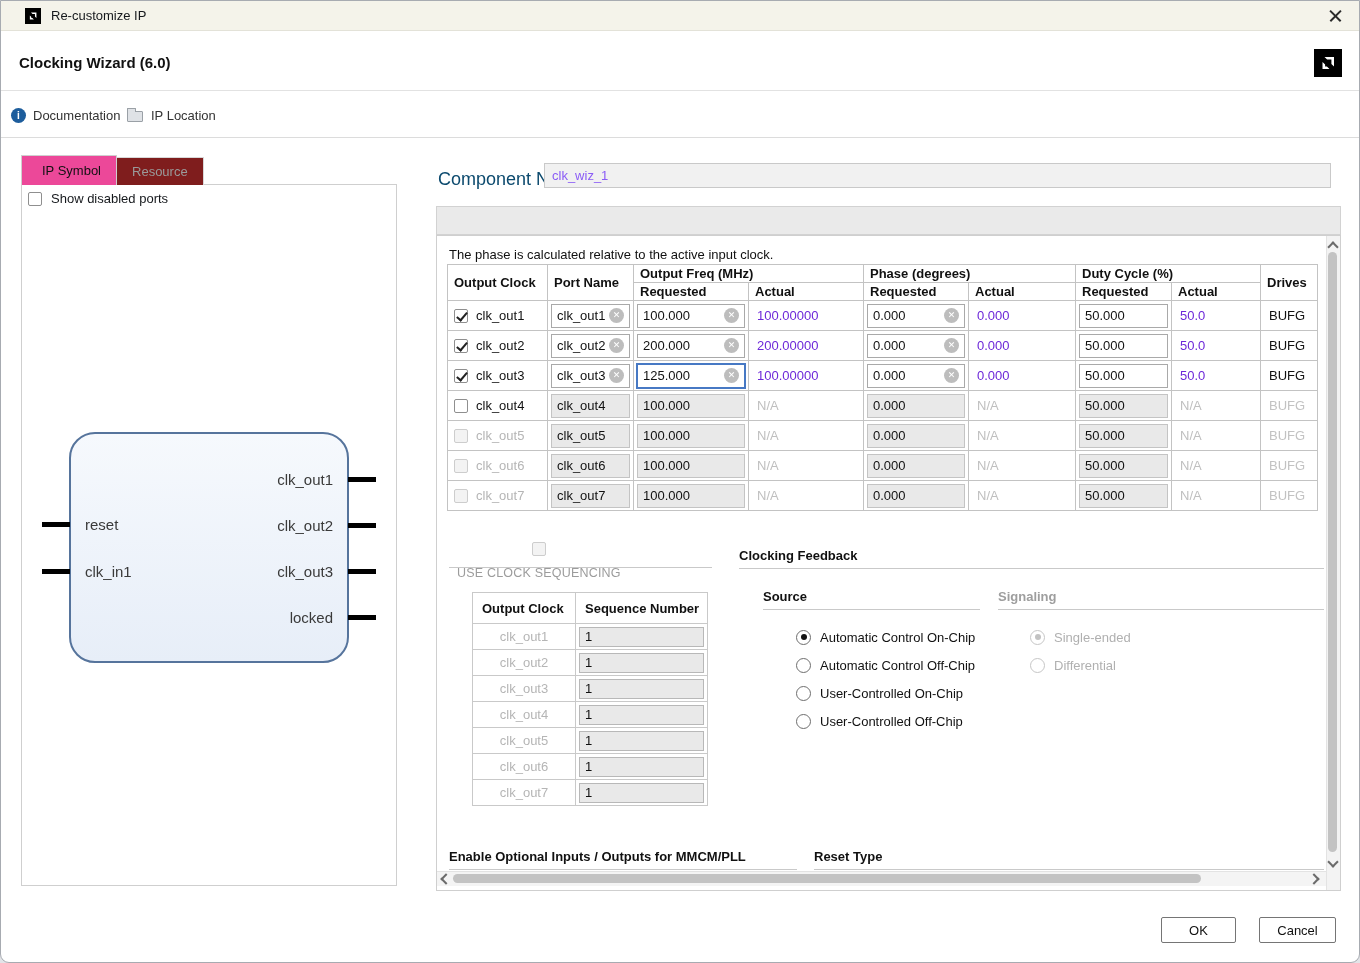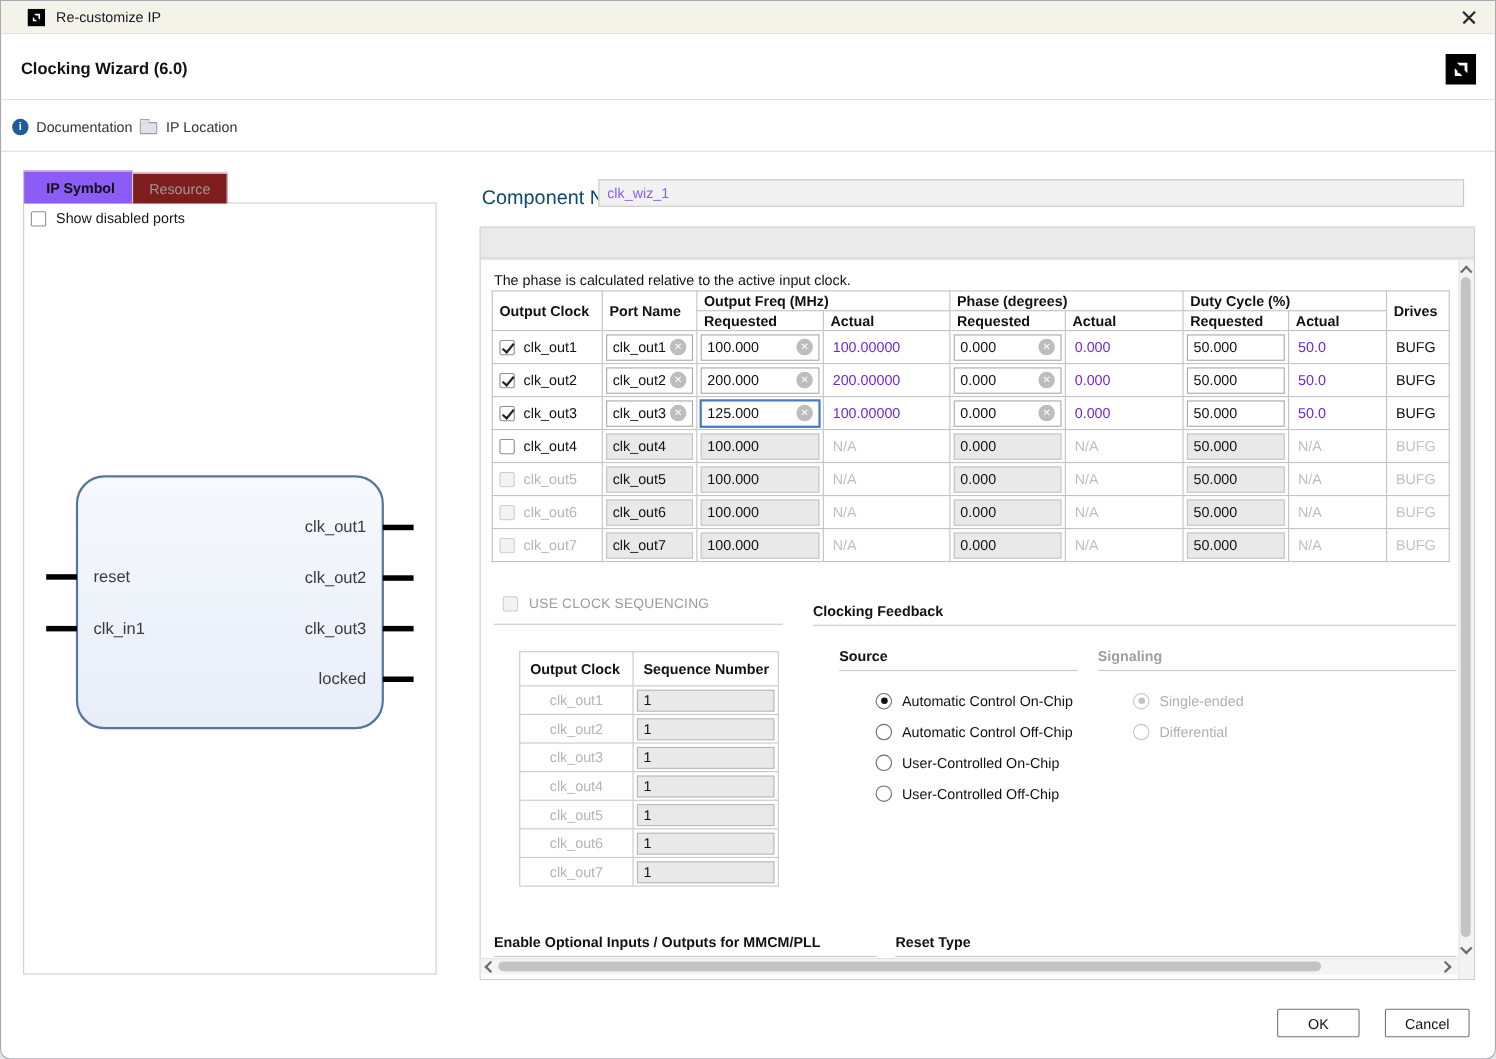--- a/index.html
+++ b/index.html
@@ -31,21 +31,21 @@
           text-align:center; line-height:15px; }
   .folder-icon { position:relative; width:16px; height:11px; margin-right:8px;
           background:#dfe2e6; border:1px solid #9aa0a6; border-radius:1px; margin-top:2px; }
   .folder-icon::before { content:""; position:absolute; left:-1px; top:-4px; width:7px; height:3px;
           background:#dfe2e6; border:1px solid #9aa0a6; border-bottom:none; border-radius:1px 1px 0 0; }
 
   
   #left-tabs { position:absolute; left:20px; top:154px; display:flex; align-items:flex-end; z-index:3; }
   .lp-tab { height:28px; padding:0 15px; display:flex; align-items:center; font-size:13px;
             color:#9a9a9a; background:#7f1d1d; border-top:1px solid #d8d8d8; border-right:1px solid #d8d8d8; cursor:pointer; }
-  .lp-tab.active { background:#8b5cf6; color:#111; font-weight:bold; height:30px;
+  .lp-tab.active { background:#ec4899; color:#111; font-weight:normal; height:30px;
             border:1px solid #cfcfcf; border-bottom:none;padding-left:20px; }
   .lp-body { position:absolute; left:20px; top:183px; width:376px; height:702px;
              background:#fff; border:1px solid #cfcfcf; }
   .sdp { position:absolute; left:27px; top:190px; display:flex; align-items:center; gap:9px;
          font-size:13px; color:#15181c; z-index:4; }
 
   .cb { width:14px; height:14px; border:1px solid #8f8f8f; border-radius:2px; background:#fff;
         position:relative; flex:none; }
   .cb.checked::after { content:""; position:absolute; left:4px; top:0px; width:4px; height:9px;
         border:solid #222; border-width:0 2px 2px 0; transform:rotate(40deg); }
@@ -94,21 +94,21 @@
   .clr { margin-left:auto; width:15px; height:15px; border-radius:50%; background:#bdbdbd;
          color:#fff; flex:none; position:relative; cursor:pointer; }
   .clr::before { content:"\2715"; position:absolute; left:0; top:0; width:15px; height:15px;
          font-size:9px; line-height:15px; text-align:center; }
   .atxt { padding-left:8px; font-size:13px; color:#6d28d9; }
   .atxt.na { color:#bfbfbf; }
   .drv { padding-left:8px; font-size:13px; color:#111; }
   .drv.dim { color:#c2c2c2; }
 
   
-  .ucs { position:absolute; left:20px; top:306px; display:flex; align-items:center; gap:10px; }
+  .ucs { position:absolute; left:20px; top:306px; display:flex; align-items:center; gap:10px;flex-direction:column; }
   .ucs-label { font-size:12.5px; color:#9c9c9c; letter-spacing:.2px; }
   .rule { position:absolute; height:1px; background:#c9c9c9; }
   #seq-table { position:absolute; left:35px; top:356px; }
   .stab { border-collapse:collapse; table-layout:fixed; }
   .stab th, .stab td { border:1px solid #c9c9c9; padding:0; }
   .stab thead th { font-size:13px; font-weight:bold; color:#111; height:31px;
                    text-align:left; padding-left:9px; }
   .stab tbody td { height:26px; }
   .sclk { text-align:center; font-size:13px; color:#b5b5b5; }
   .sfld { height:20px; margin:2px 3px; background:#e9e9e9; border:1px solid #b8b8b8;

